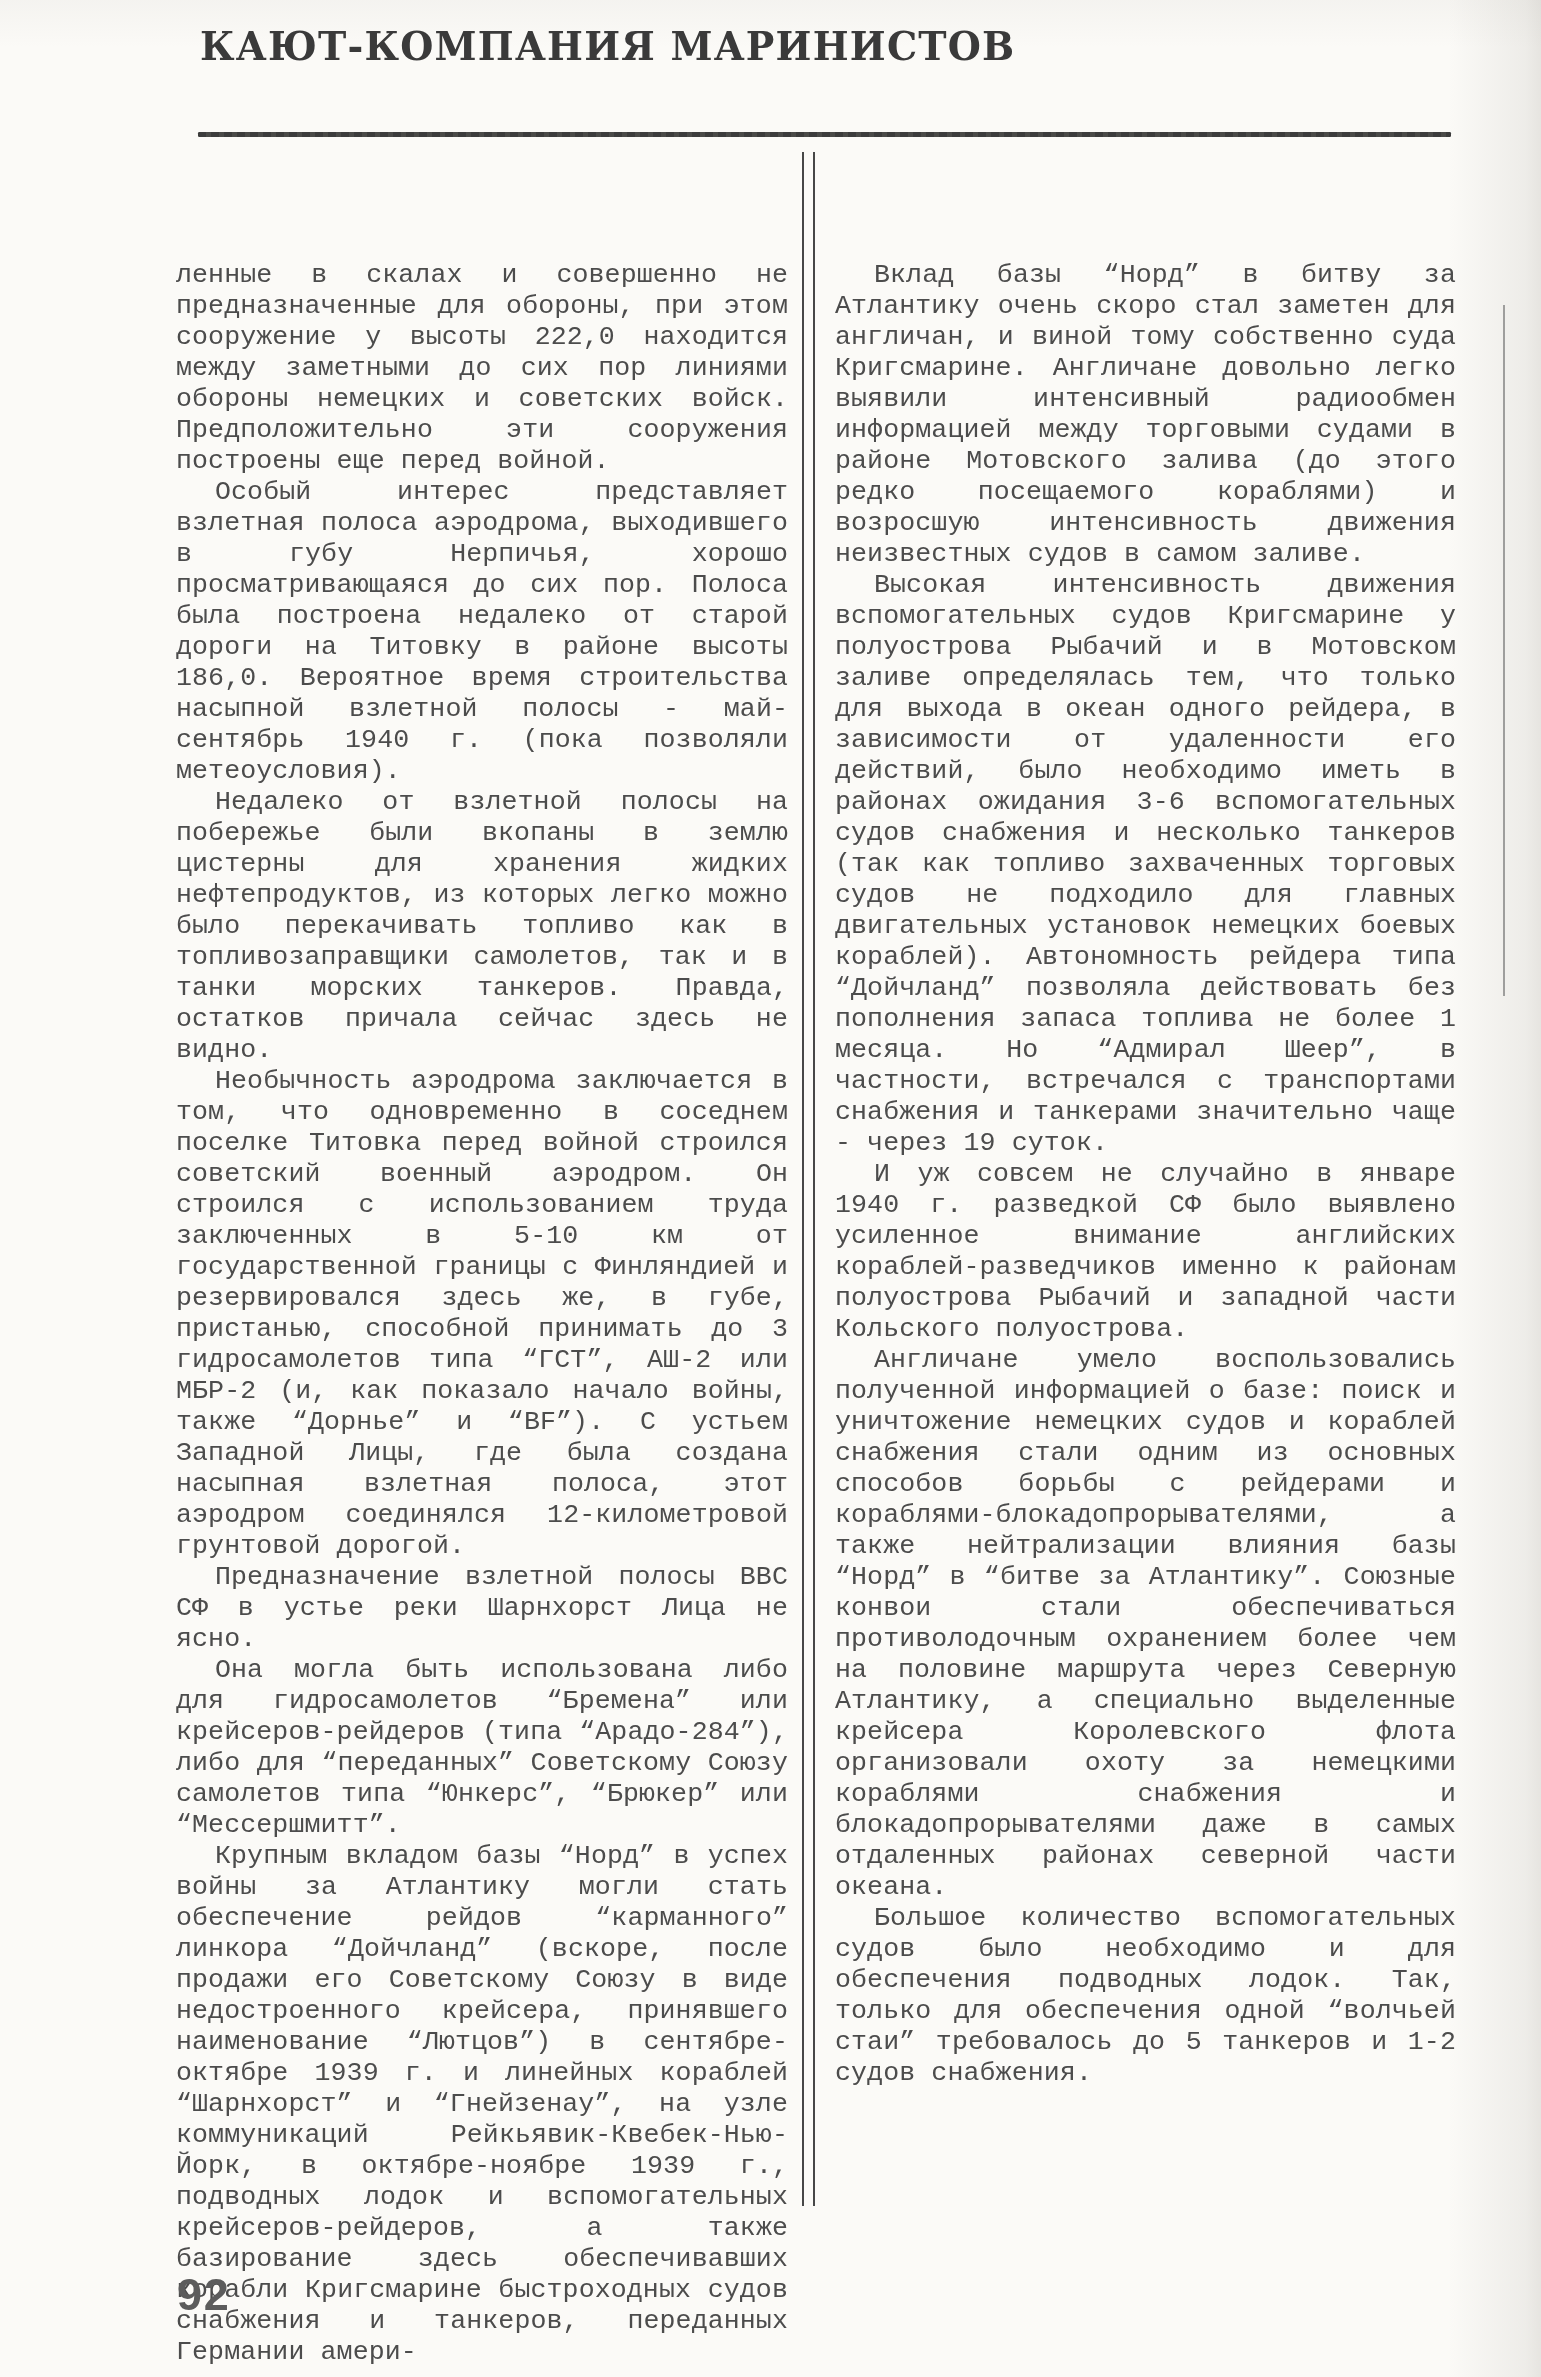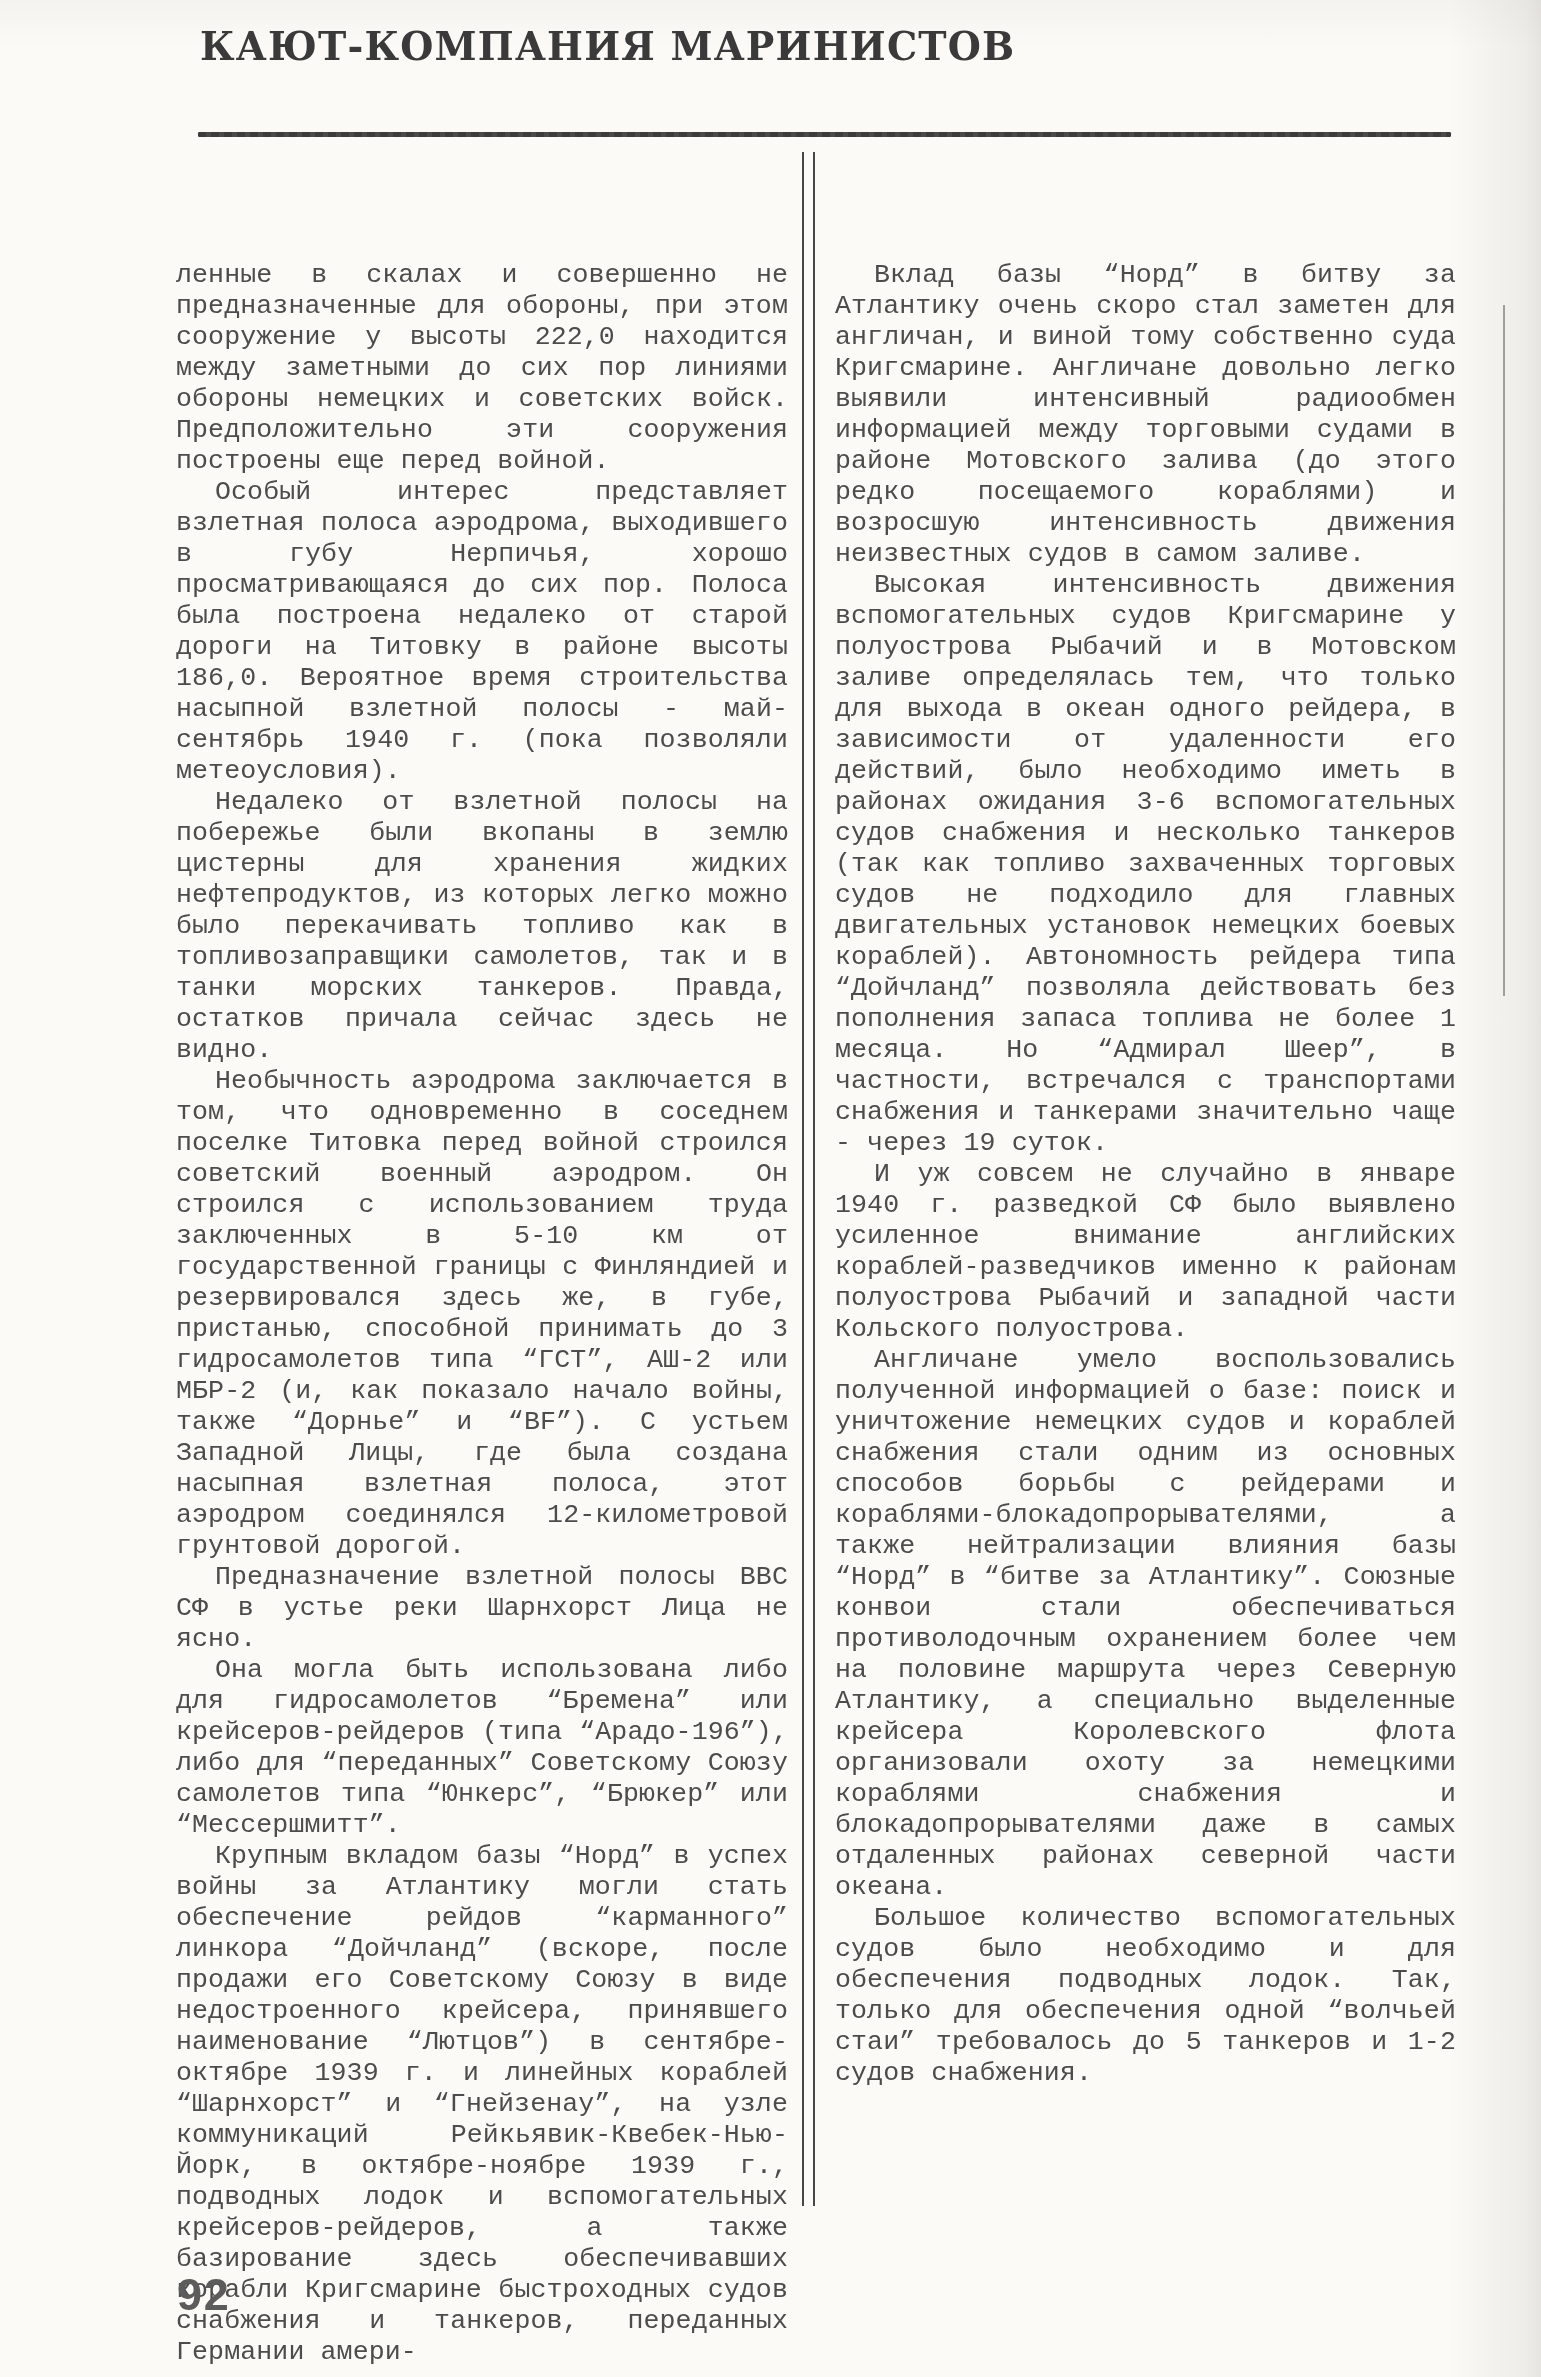--- a/index.html
+++ b/index.html
@@ -100,21 +100,21 @@
   <h1 class="header-title">КАЮТ-КОМПАНИЯ МАРИНИСТОВ</h1>
 
   <div class="header-rule"></div>
 
   <div class="column col-left">
     <p>ленные в скалах и совершенно не предназначенные для обороны, при этом сооружение у высоты 222,0 находится между заметными до сих пор линиями обороны немецких и советских войск. Предположительно эти сооружения построены еще перед войной.</p>
     <p class="indent">Особый интерес представляет взлетная полоса аэродрома, выходившего в губу Нерпичья, хорошо просматривающаяся до сих пор. Полоса была построена недалеко от старой дороги на Титовку в районе высоты 186,0. Вероятное время строительства насыпной взлетной полосы - май-сентябрь 1940 г. (пока позволяли метеоусловия).</p>
     <p class="indent">Недалеко от взлетной полосы на побережье были вкопаны в землю цистерны для хранения жидких нефтепродуктов, из которых легко можно было перекачивать топливо как в топливозаправщики самолетов, так и в танки морских танкеров. Правда, остатков причала сейчас здесь не видно.</p>
     <p class="indent">Необычность аэродрома заключается в том, что одновременно в соседнем поселке Титовка перед войной строился советский военный аэродром. Он строился с использованием труда заключенных в 5-10 км от государственной границы с Финляндией и резервировался здесь же, в губе, пристанью, способной принимать до 3 гидросамолетов типа “ГСТ”, АШ-2 или МБР-2 (и, как показало начало войны, также “Дорнье” и “BF”). С устьем Западной Лицы, где была создана насыпная взлетная полоса, этот аэродром соединялся 12-километровой грунтовой дорогой.</p>
     <p class="indent">Предназначение взлетной полосы ВВС СФ в устье реки Шарнхорст Лица не ясно.</p>
-    <p class="indent">Она могла быть использована либо для гидросамолетов “Бремена” или крейсеров-рейдеров (типа “Арадо-196”), либо для “переданных” Советскому Союзу самолетов типа “Юнкерс”, “Брюкер” или “Мессершмитт”.</p>
+    <p class="indent">Она могла быть использована либо для гидросамолетов “Бремена” или крейсеров-рейдеров (типа “Арадо-284”), либо для “переданных” Советскому Союзу самолетов типа “Юнкерс”, “Брюкер” или “Мессершмитт”.</p>
     <p class="indent">Крупным вкладом базы “Норд” в успех войны за Атлантику могли стать обеспечение рейдов “карманного” линкора “Дойчланд” (вскоре, после продажи его Советскому Союзу в виде недостроенного крейсера, принявшего наименование “Лютцов”) в сентябре-октябре 1939 г. и линейных кораблей “Шарнхорст” и “Гнейзенау”, на узле коммуникаций Рейкьявик-Квебек-Нью-Йорк, в октябре-ноябре 1939 г., подводных лодок и вспомогательных крейсеров-рейдеров, а также базирование здесь обеспечивавших корабли Кригсмарине быстроходных судов снабжения и танкеров, переданных Германии амери-</p>
   </div>
 
   <div class="column-divider"></div>
 
   <div class="column col-right">
     <p class="indent">Вклад базы “Норд” в битву за Атлантику очень скоро стал заметен для англичан, и виной тому собственно суда Кригсмарине. Англичане довольно легко выявили интенсивный радиообмен информацией между торговыми судами в районе Мотовского залива (до этого редко посещаемого кораблями) и возросшую интенсивность движения неизвестных судов в самом заливе.</p>
     <p class="indent">Высокая интенсивность движения вспомогательных судов Кригсмарине у полуострова Рыбачий и в Мотовском заливе определялась тем, что только для выхода в океан одного рейдера, в зависимости от удаленности его действий, было необходимо иметь в районах ожидания 3-6 вспомогательных судов снабжения и несколько танкеров (так как топливо захваченных торговых судов не подходило для главных двигательных установок немецких боевых кораблей). Автономность рейдера типа “Дойчланд” позволяла действовать без пополнения запаса топлива не более 1 месяца. Но “Адмирал Шеер”, в частности, встречался с транспортами снабжения и танкерами значительно чаще - через 19 суток.</p>
     <p class="indent">И уж совсем не случайно в январе 1940 г. разведкой СФ было выявлено усиленное внимание английских кораблей-разведчиков именно к районам полуострова Рыбачий и западной части Кольского полуострова.</p>
     <p class="indent">Англичане умело воспользовались полученной информацией о базе: поиск и уничтожение немецких судов и кораблей снабжения стали одним из основных способов борьбы с рейдерами и кораблями-блокадопрорывателями, а также нейтрализации влияния базы “Норд” в “битве за Атлантику”. Союзные конвои стали обеспечиваться противолодочным охранением более чем на половине маршрута через Северную Атлантику, а специально выделенные крейсера Королевского флота организовали охоту за немецкими кораблями снабжения и блокадопрорывателями даже в самых отдаленных районах северной части океана.</p>

